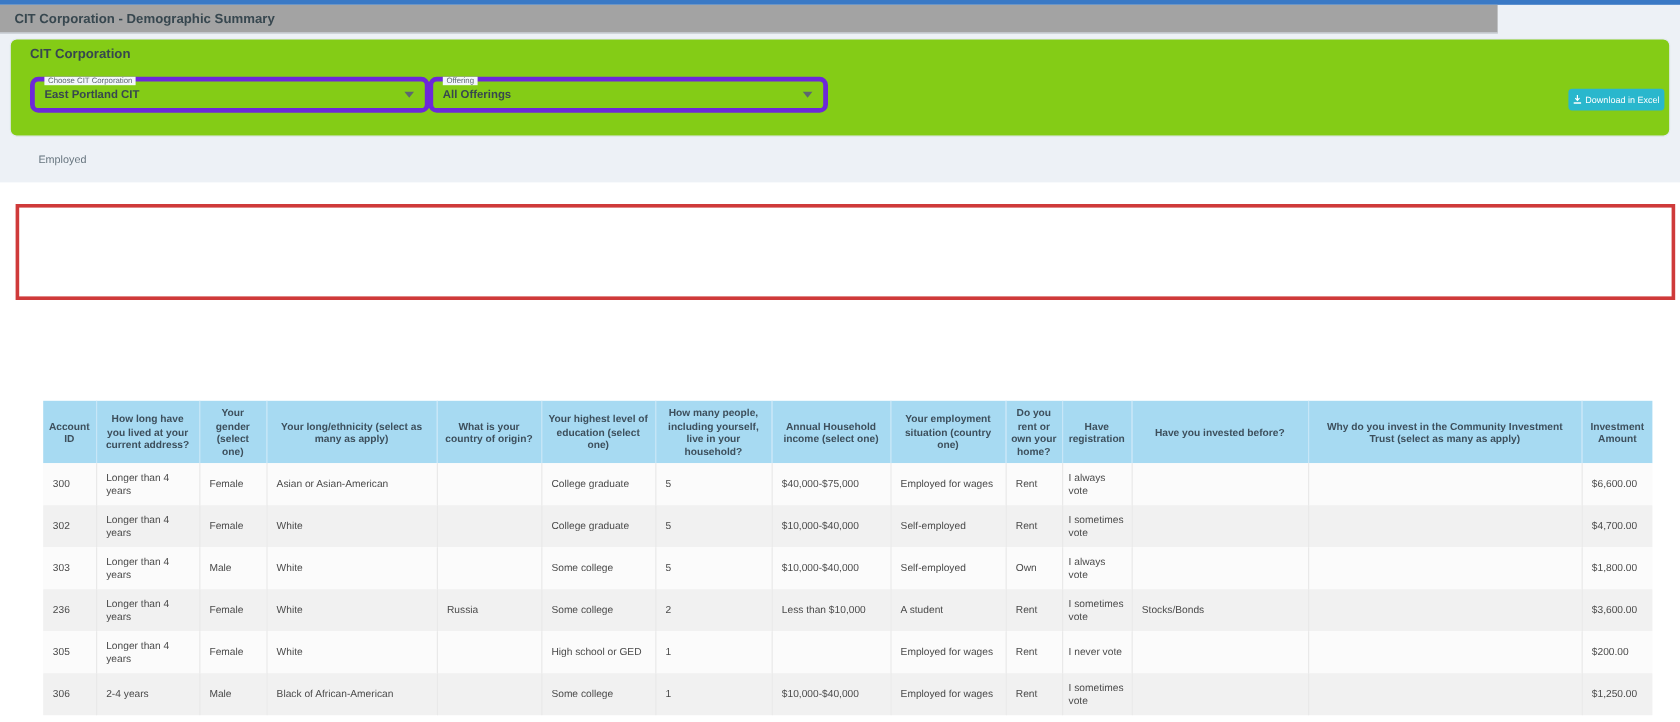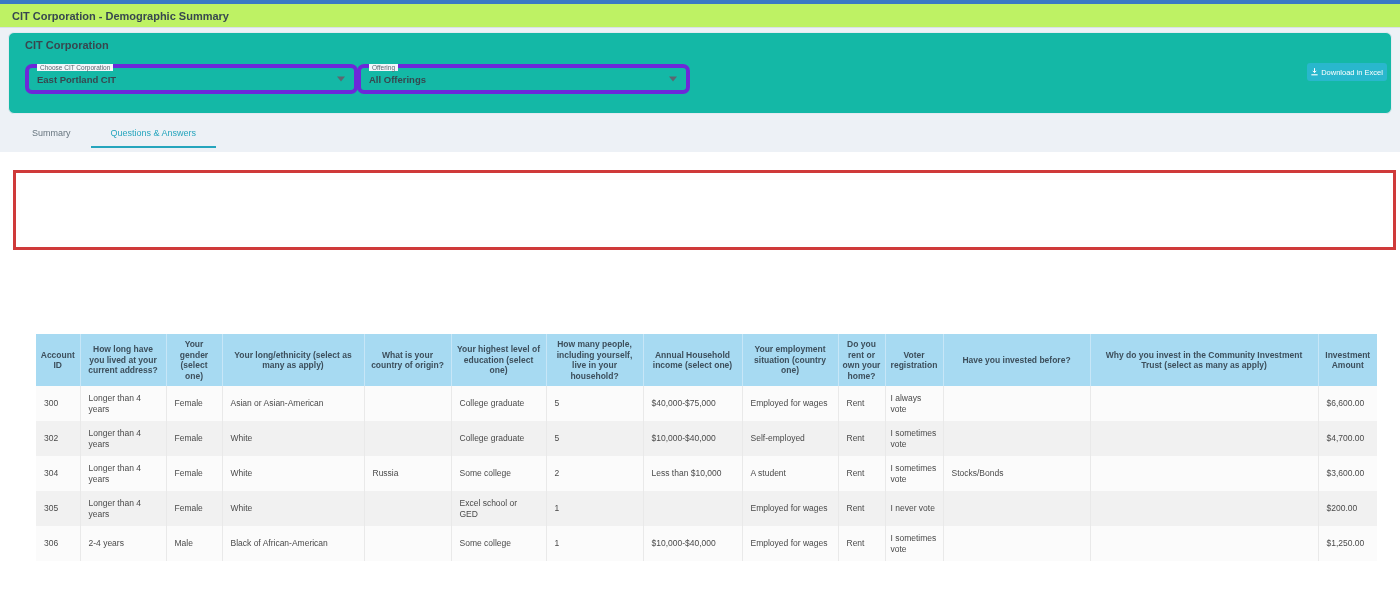--- a/index.html
+++ b/index.html
@@ -1,40 +1,40 @@
 <!DOCTYPE html>
 <html><head>
 <meta charset="utf-8">
 <style>
   * { margin:0; padding:0; box-sizing:border-box; }
   html,body { width:1400px; height:602px; overflow:hidden; }
   body { font-family:"Liberation Sans", sans-serif; background:#edf1f6; position:relative; }
 
   .topbar { position:absolute; left:0; top:0; width:1400px; height:4px; background:#3a79c5; }
-  .titlebar { position:absolute; left:0; top:4px; width:1400px; height:24px; background:#bef264;
+  .titlebar { position:absolute; left:0; top:4px; width:1248px; height:24px; background:#a3a3a3;
               border-bottom:1px solid #d9e0e8; display:flex; align-items:center; padding-left:12px; }
   .page-title { font-size:11px; font-weight:bold; color:#37474f; }
 
   .filter-card { position:absolute; left:8px; top:32px; width:1384px; height:82px;
-                 background:#14b8a6; border:1px solid #e4eaf1; border-radius:6px; }
+                 background:#84cc16; border:1px solid #e4eaf1; border-radius:6px; }
   .card-heading { position:absolute; left:16px; top:6px; font-size:11px; font-weight:bold; color:#37474f; }
 
   .mselect { position:absolute; top:31px; height:30px; width:333px; border:4px solid #6d28d9;
              border-radius:7px; background:transparent; cursor:pointer;text-decoration:underline; }
   .mselect .flabel { position:absolute; top:-4px; left:8px; background:#f3f7fb; padding:0 3px;
                      font-size:6.5px; color:#5c6770; line-height:7px; }
   .mselect .fvalue { position:absolute; left:8px; top:50%; transform:translateY(-50%);
                      font-size:9.5px; font-weight:bold; color:#37474f; }
   .mselect .caret { position:absolute; right:9px; top:50%; transform:translateY(-50%);
                     width:0; height:0; border-left:4px solid transparent; border-right:4px solid transparent;
                     border-top:5px solid #5c6770; }
   #select-cit { left:16px; }
   #select-offering { left:348px; }
 
-  .download-btn { position:absolute; left:1307px; top:63px; width:80px; height:18px;
+  .download-btn { position:absolute; left:1307px; top:74px; width:80px; height:18px;
                   background:#29b7cd; border:none; border-radius:3px; color:#fff; font-size:7.5px;
                   display:flex; align-items:center; justify-content:center; gap:3px; cursor:pointer;
                   font-family:"Liberation Sans", sans-serif; }
   .dl-icon { width:7px; height:8px; display:inline-block; }
 
   .tabs { position:absolute; left:12px; top:120px; height:30px; display:flex; }
   .tab { height:28px; padding:0 20px; display:flex; align-items:center; font-size:9px;
          color:#67757f; cursor:pointer; border-bottom:2px solid transparent; }
   .tab.active { color:#26a5bd; border-bottom:2px solid #26a5bd; }
 
@@ -84,22 +84,21 @@
 
 <button class="download-btn">
   <svg class="dl-icon" viewBox="0 0 10 11" xmlns="http://www.w3.org/2000/svg">
     <path d="M5 0 L5 6 M2.5 3.8 L5 6.4 L7.5 3.8" stroke="#ffffff" stroke-width="1.4" fill="none"></path>
     <path d="M0.5 9.5 L9.5 9.5" stroke="#ffffff" stroke-width="1.6"></path>
   </svg>
   <span>Download in Excel</span>
 </button>
 
 <div class="tabs">
-  <div class="tab">Summary</div>
-  <div class="tab active">Questions &amp; Answers</div>
+  <div class="tab">Employed</div>
 </div>
 
 <div class="panel">
   <table class="qa-table">
     <colgroup id="qa-colgroup">
         <col style="width: 44px;">
         <col style="width: 86px;">
         <col style="width: 56px;">
         <col style="width: 142px;">
         <col style="width: 87px;">
@@ -118,21 +117,21 @@
           <th>Account ID</th>
           <th>How long have you lived at your current address?</th>
           <th>Your gender (select one)</th>
           <th>Your long/ethnicity (select as many as apply)</th>
           <th>What is your country of origin?</th>
           <th>Your highest level of education (select one)</th>
           <th>How many people, including yourself, live in your household?</th>
           <th>Annual Household income (select one)</th>
           <th>Your employment situation (country one)</th>
           <th>Do you rent or own your home?</th>
-          <th>Voter registration</th>
+          <th>Have registration</th>
           <th>Have you invested before?</th>
           <th>Why do you invest in the Community Investment Trust (select as many as apply)</th>
           <th>Investment Amount</th>
         </tr>
     </thead>
     <tbody id="qa-body">
         <tr>
           <td class="col-0">300</td>
           <td class="col-1">Longer than 4 years</td>
           <td class="col-2">Female</td>
@@ -158,42 +157,58 @@
           <td class="col-6">5</td>
           <td class="col-7">$10,000-$40,000</td>
           <td class="col-8">Self-employed</td>
           <td class="col-9">Rent</td>
           <td class="col-10">I sometimes vote</td>
           <td class="col-11"></td>
           <td class="col-12"></td>
           <td class="col-13">$4,700.00</td>
         </tr>
         <tr>
-          <td class="col-0">304</td>
+          <td class="col-0">303</td>
+          <td class="col-1">Longer than 4 years</td>
+          <td class="col-2">Male</td>
+          <td class="col-3">White</td>
+          <td class="col-4"></td>
+          <td class="col-5">Some college</td>
+          <td class="col-6">5</td>
+          <td class="col-7">$10,000-$40,000</td>
+          <td class="col-8">Self-employed</td>
+          <td class="col-9">Own</td>
+          <td class="col-10">I always vote</td>
+          <td class="col-11"></td>
+          <td class="col-12"></td>
+          <td class="col-13">$1,800.00</td>
+        </tr>
+        <tr>
+          <td class="col-0">236</td>
           <td class="col-1">Longer than 4 years</td>
           <td class="col-2">Female</td>
           <td class="col-3">White</td>
           <td class="col-4">Russia</td>
           <td class="col-5">Some college</td>
           <td class="col-6">2</td>
           <td class="col-7">Less than $10,000</td>
           <td class="col-8">A student</td>
           <td class="col-9">Rent</td>
           <td class="col-10">I sometimes vote</td>
           <td class="col-11">Stocks/Bonds</td>
           <td class="col-12"></td>
           <td class="col-13">$3,600.00</td>
         </tr>
         <tr>
           <td class="col-0">305</td>
           <td class="col-1">Longer than 4 years</td>
           <td class="col-2">Female</td>
           <td class="col-3">White</td>
           <td class="col-4"></td>
-          <td class="col-5">Excel school or GED</td>
+          <td class="col-5">High school or GED</td>
           <td class="col-6">1</td>
           <td class="col-7"></td>
           <td class="col-8">Employed for wages</td>
           <td class="col-9">Rent</td>
           <td class="col-10">I never vote</td>
           <td class="col-11"></td>
           <td class="col-12"></td>
           <td class="col-13">$200.00</td>
         </tr>
         <tr>

